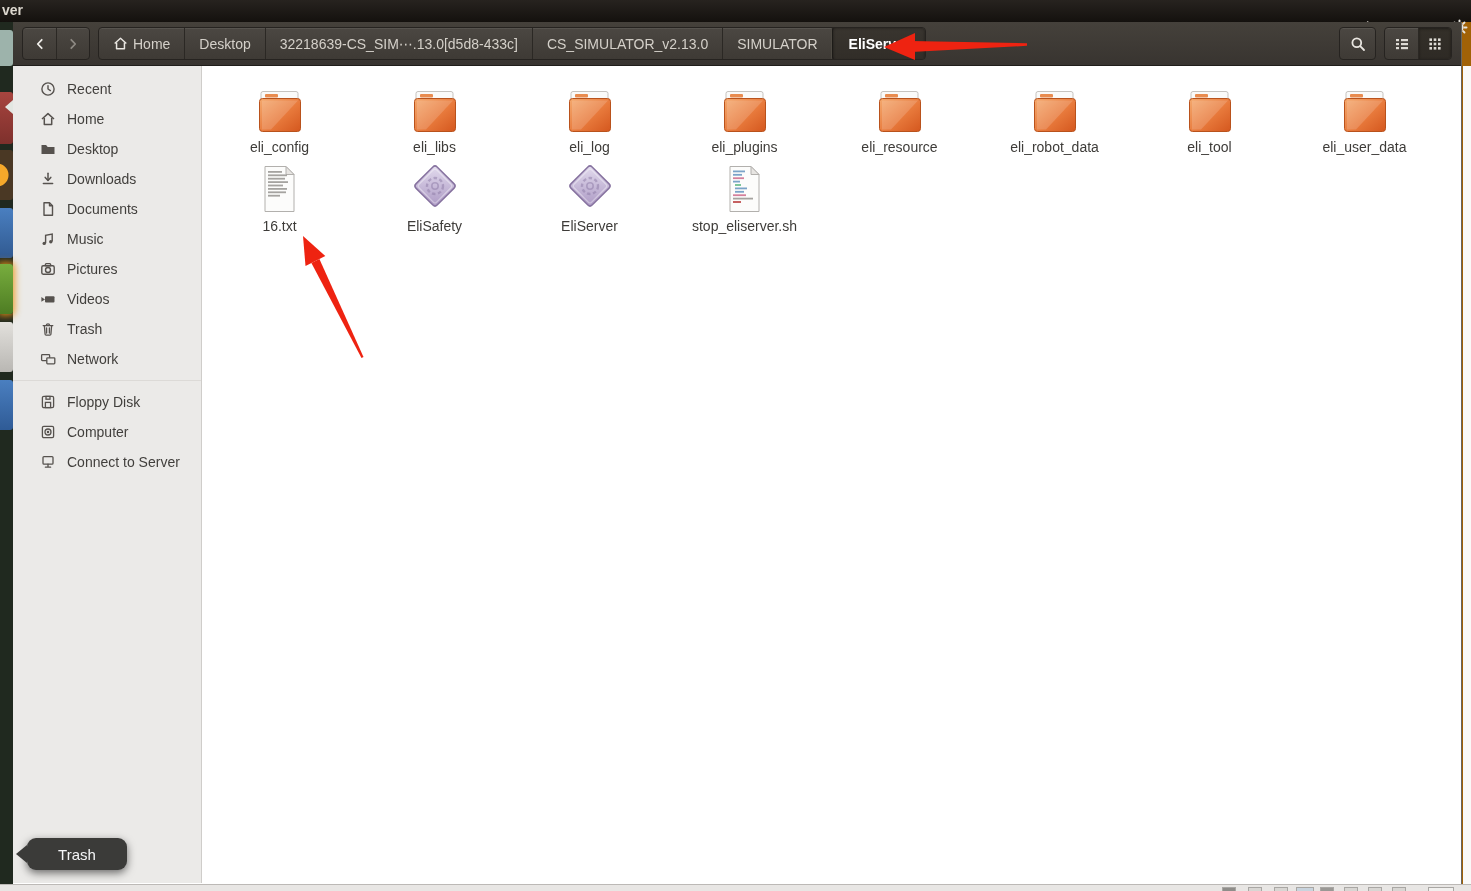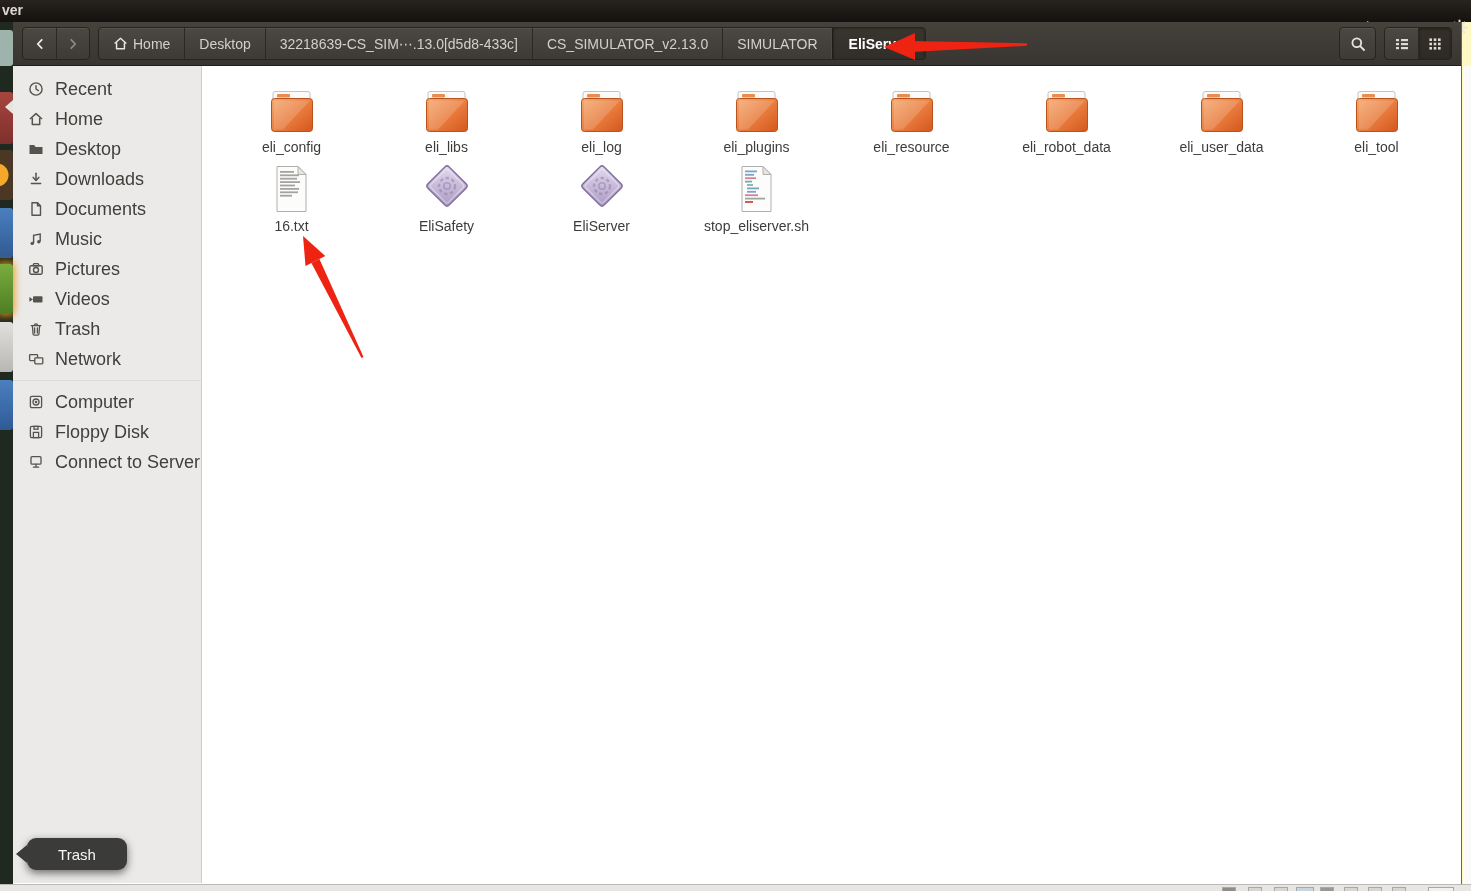--- a/index.html
+++ b/index.html
@@ -1,18 +1,18 @@
 <!DOCTYPE html>
 <html><head>
 <meta charset="utf-8">
 <style>
   * { margin:0; padding:0; box-sizing:border-box; }
   html,body { background:#111; }
   .screen { position:relative; width:1471px; height:891px; overflow:hidden;
-            font-family:"Liberation Sans", sans-serif; background:#fef9c3; }
+            font-family:"Liberation Sans", sans-serif; background:#a16207; }
 
   
   .top-panel { position:absolute; left:0; top:0; width:100%; height:22px;
                background:linear-gradient(#27231f,#14110e); }
   .panel-title { position:absolute; left:2px; top:2px; font-size:14px; font-weight:bold; color:#ddd8cf; }
   .panel-right { position:absolute; right:3px; top:16px; height:22px; display:flex; align-items:center; gap:9px; }
   .panel-ic { width:17px; height:17px; display:block; }
   .clock { font-size:14px; color:#f4f2ee; }
 
   
@@ -40,25 +40,25 @@
   .view-group { display:flex; overflow:hidden; }
   .view-half { width:33px; display:flex; align-items:center; justify-content:center; }
   .view-half + .view-half { border-left:1px solid #2b2824; }
   .view-half.active { background:linear-gradient(#343029,#2e2a25); box-shadow:inset 0 1px 3px rgba(0,0,0,.4); }
   .tb-ic { width:16px; height:16px; }
 
   
   .body { display:flex; height:817px; }
   .sidebar { width:189px; background:#ebeae8; border-right:1px solid #cfcdca; padding-top:8px; }
   .side-item { display:flex; align-items:center; gap:11px; height:30px; padding-left:15px;
-               font-size:18px; color:#413f3c; cursor:default; }
+               font-size:14px; color:#413f3c; cursor:default;margin-left:12px; }
   .side-ic { width:16px; height:16px; flex:0 0 16px; }
   .side-sep { height:1px; background:#dcdad7; margin:6px 0; }
   .content { flex:1; background:#ffffff; position:relative; }
-  .grid-row { display:flex; padding-left:12px; }
+  .grid-row { display:flex; }
   .gitem { width:155px; display:flex; flex-direction:column; align-items:center; padding-top:14px; }
   .grid-row.second .gitem { padding-top:4px; }
   .icon-wrap { height:54px; display:flex; align-items:flex-end; justify-content:center; }
   .fname { margin-top:5px; font-size:14px; color:#3e3c39; }
   .ic-folder { width:50px; height:44px; }
   .ic-txt, .ic-script { width:35px; height:48px; }
   .ic-diamond { width:54px; height:54px; }
 
   
   .dock { position:absolute; left:0; top:22px; width:13px; height:862px; background:#20291f; }
@@ -439,29 +439,29 @@
           </div>
         <div class="side-item">
             <svg class="side-ic">
               <use href="#s-net"></use>
             </svg>
             <span>Network</span>
           </div>
         <div class="side-sep"></div>
         <div class="side-item">
             <svg class="side-ic">
+              <use href="#s-floppy"></use>
+            </svg>
+            <span>Floppy Disk</span>
+          </div>
+        <div class="side-item">
+            <svg class="side-ic">
               <use href="#s-comp"></use>
             </svg>
             <span>Computer</span>
-          </div>
-        <div class="side-item">
-            <svg class="side-ic">
-              <use href="#s-floppy"></use>
-            </svg>
-            <span>Floppy Disk</span>
           </div>
         <div class="side-item">
             <svg class="side-ic">
               <use href="#s-server"></use>
             </svg>
             <span>Connect to Server</span>
           </div>
       </div>
 
       <div class="content">
@@ -513,29 +513,29 @@
                 </svg>
               </div>
               <div class="fname">eli_robot_data</div>
             </div>
           <div class="gitem">
               <div class="icon-wrap">
                 <svg class="ic-folder">
                   <use href="#sym-folder"></use>
                 </svg>
               </div>
+              <div class="fname">eli_tool</div>
+            </div>
+          <div class="gitem">
+              <div class="icon-wrap">
+                <svg class="ic-folder">
+                  <use href="#sym-folder"></use>
+                </svg>
+              </div>
               <div class="fname">eli_user_data</div>
-            </div>
-          <div class="gitem">
-              <div class="icon-wrap">
-                <svg class="ic-folder">
-                  <use href="#sym-folder"></use>
-                </svg>
-              </div>
-              <div class="fname">eli_tool</div>
             </div>
         </div>
         <div class="grid-row second">
           <div class="gitem">
               <div class="icon-wrap">
                 <svg class="ic-txt">
                   <use href="#sym-txt"></use>
                 </svg>
               </div>
               <div class="fname">16.txt</div>

